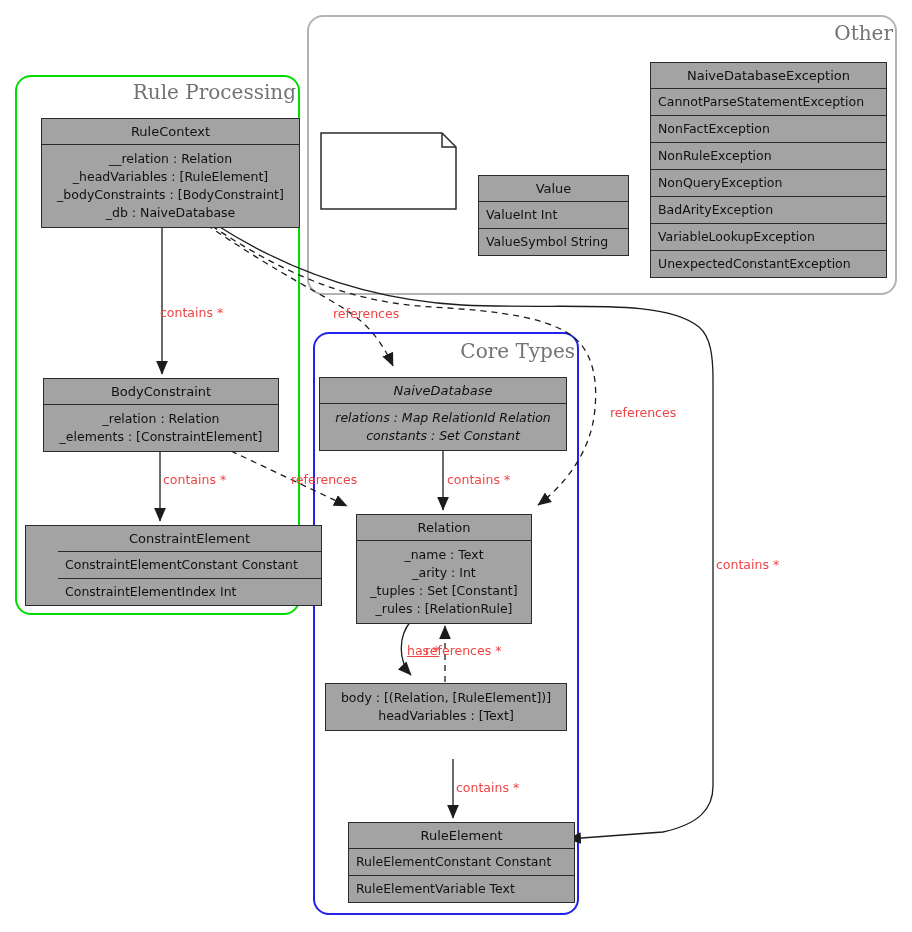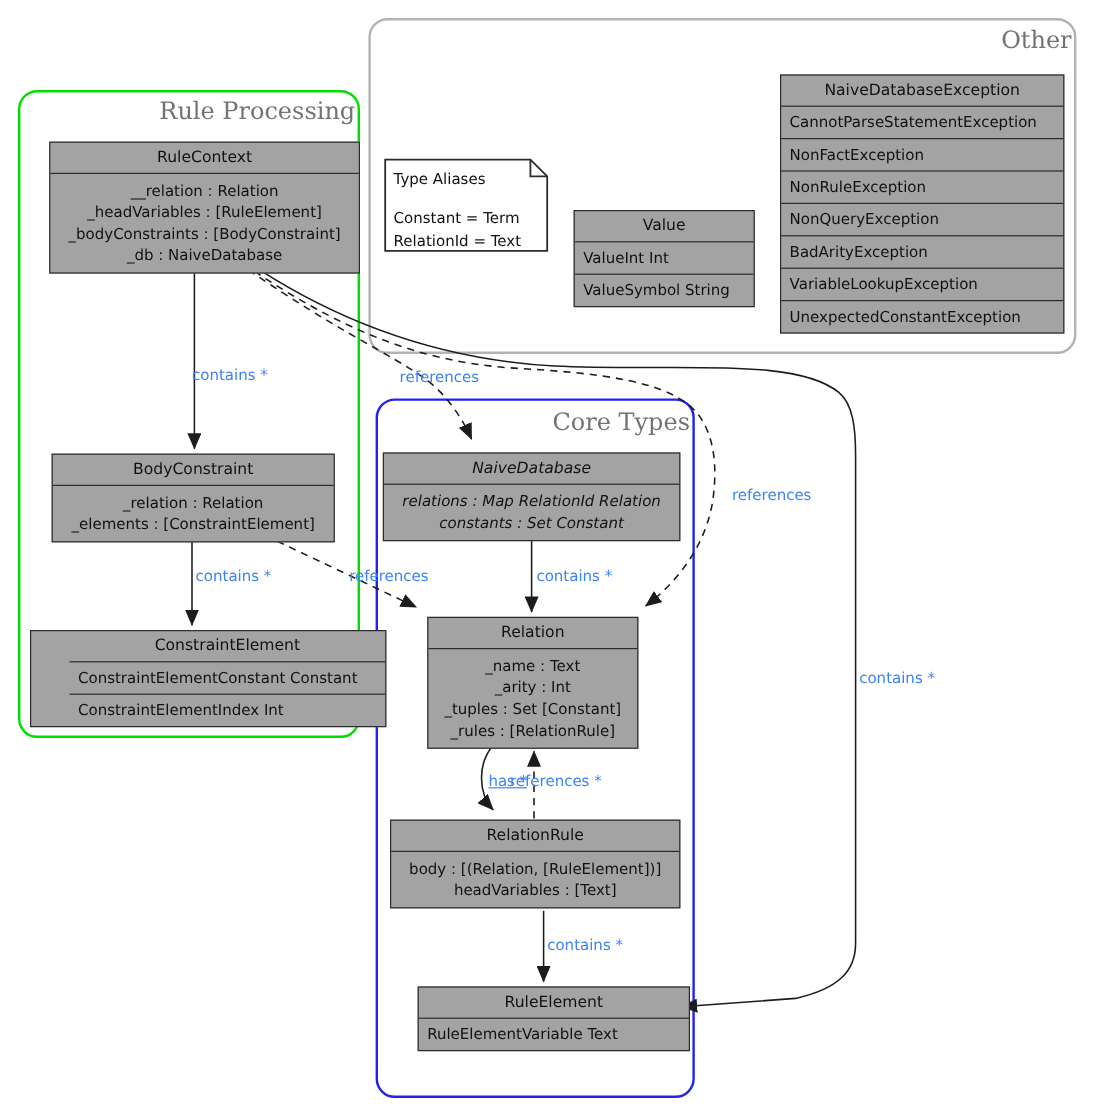--- a/index.html
+++ b/index.html
@@ -43,21 +43,21 @@
   #cls-ruleelement      { left:348px; top:822px; width:225px; }
   #cls-value            { left:478px; top:130px; width:149px;margin-top:45px; }
   #cls-exceptions       { left:650px; top:62px;  width:235px; }
 
   
   .note-text { position:absolute; left:328px; top:139px; width:125px; z-index:3;
                font-size:12.5px; line-height:19px; }
   .note-text .nt-title { margin-bottom:14px; }
 
   
-  .elabel { position:absolute; z-index:4; font-size:12.5px; white-space:nowrap; color:#3b82f6; }
+  .elabel { position:absolute; z-index:4; font-size:12.5px; white-space:nowrap; color:#ef4444; }
   #lb-rc-bc  { left:160px; top:305px; }
   #lb-rc-nd  { left:333px; top:306px; }
   #lb-rc-rel { left:610px; top:405px; }
   #lb-rc-re  { left:716px; top:557px; }
   #lb-bc-ce  { left:163px; top:472px; }
   #lb-bc-rel { left:291px; top:472px; }
   #lb-nd-rel { left:447px; top:472px; }
   #lb-rel-rr { left:407px; top:643px;text-decoration:underline; }
   #lb-rr-rel { left:425px; top:643px; }
   #lb-rr-re  { left:456px; top:780px; }
@@ -133,54 +133,49 @@
     <div class="hdr">Relation</div>
     <div class="body">
       <div>_name : Text</div>
       <div>_arity : Int</div>
       <div>_tuples : Set [Constant]</div>
       <div>_rules : [RelationRule]</div>
     </div>
   </div>
 
   <div class="uml" id="cls-relationrule">
-    <div class="hdr">RelationRule</div>
     <div class="body">
       <div>body : [(Relation, [RuleElement])]</div>
       <div>headVariables : [Text]</div>
     </div>
   </div>
 
   <div class="uml" id="cls-ruleelement">
     <div class="hdr">RuleElement</div>
+    <div class="row">RuleElementConstant Constant</div>
     <div class="row">RuleElementVariable Text</div>
   </div>
 
   <div class="uml" id="cls-value">
     <div class="hdr">Value</div>
     <div class="row">ValueInt Int</div>
     <div class="row">ValueSymbol String</div>
   </div>
 
   <div class="uml" id="cls-exceptions">
     <div class="hdr">NaiveDatabaseException</div>
     <div class="row">CannotParseStatementException</div>
     <div class="row">NonFactException</div>
     <div class="row">NonRuleException</div>
     <div class="row">NonQueryException</div>
     <div class="row">BadArityException</div>
     <div class="row">VariableLookupException</div>
     <div class="row">UnexpectedConstantException</div>
   </div>
 
-  <div class="note-text">
-    <div class="nt-title">Type Aliases</div>
-    <div>Constant = Term</div>
-    <div>RelationId = Text</div>
-  </div>
 
   <div class="elabel" id="lb-rc-bc">contains *</div>
   <div class="elabel" id="lb-rc-nd">references</div>
   <div class="elabel" id="lb-rc-rel">references</div>
   <div class="elabel" id="lb-rc-re">contains *</div>
   <div class="elabel" id="lb-bc-ce">contains *</div>
   <div class="elabel" id="lb-bc-rel">references</div>
   <div class="elabel" id="lb-nd-rel">contains *</div>
   <div class="elabel" id="lb-rel-rr">has *</div>
   <div class="elabel" id="lb-rr-rel">references *</div>

